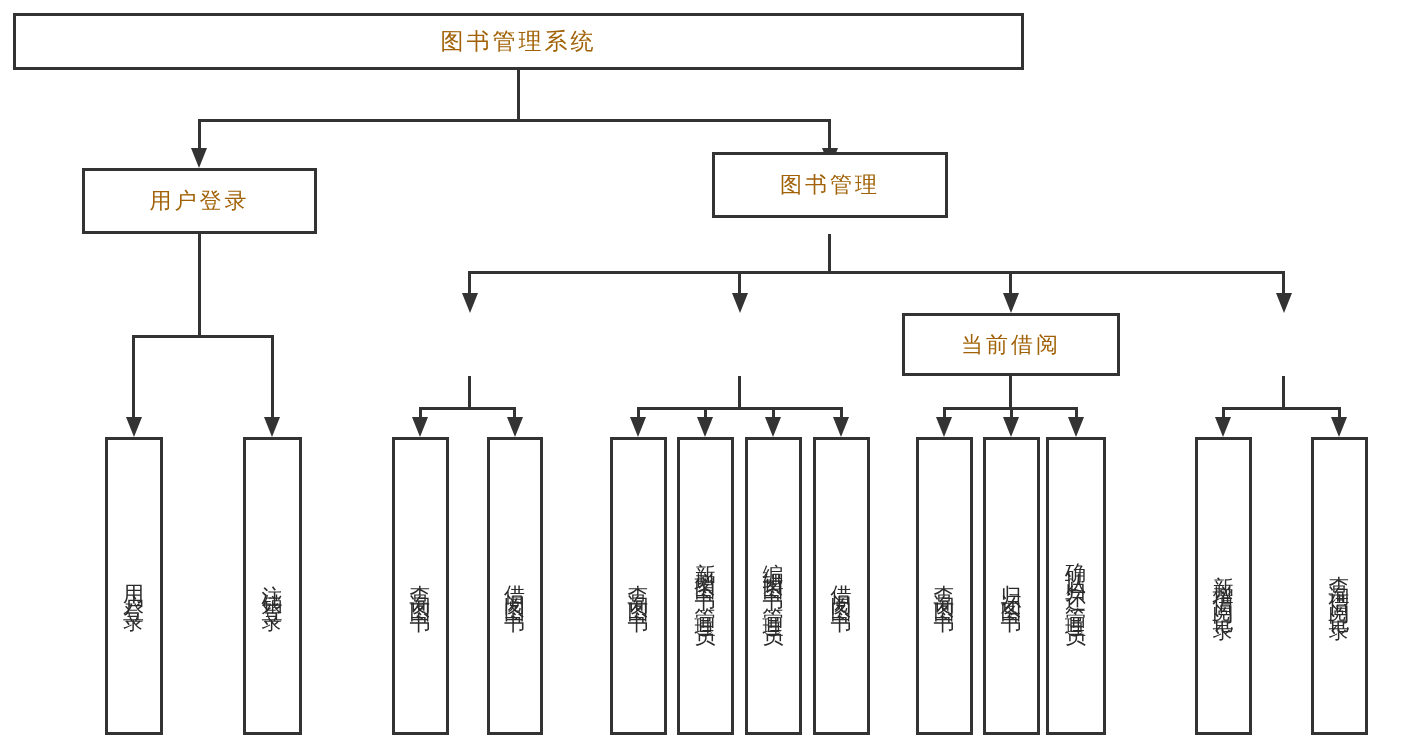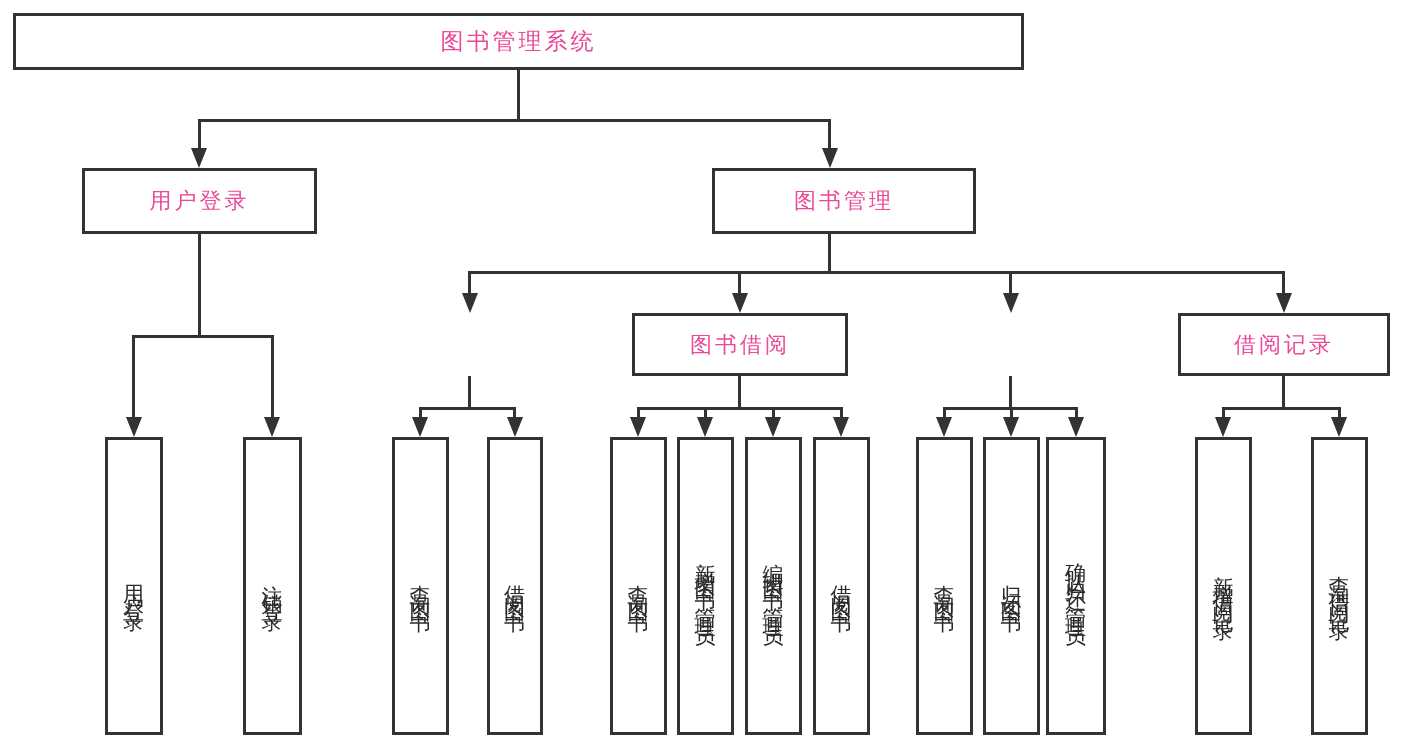--- a/index.html
+++ b/index.html
@@ -13,21 +13,21 @@
   }
   
   .node {
     position: absolute;
     box-sizing: border-box;
     border: 3px solid #333333;
     background: #ffffff;
     display: flex;
     align-items: center;
     justify-content: center;
-    color: #ec4899;
+    color: #a16207;
     font-size: 22px;
     letter-spacing: 3px;
     white-space: nowrap;
   }
   .node.root { font-size: 23px; }
   
   .leaf {
     position: absolute;
     top: 437px;
     height: 298px;
@@ -86,21 +86,21 @@
   <div class="v-line" style="left:517px; top:70px; height:52px;"></div>
   <div class="h-line" style="left:198px; top:119px; width:633px;"></div>
   <div class="v-line" style="left:198px; top:119px; height:33px;"></div>
   <div class="v-line" style="left:828px; top:119px; height:33px;"></div>
   <div class="arrowhead" style="left:191px; top:148px;"></div>
   <div class="arrowhead" style="left:822px; top:148px;"></div>
 
   <div class="node" style="left:82px; top:168px; width:235px; height:66px;">
     <span>用户登录</span>
   </div>
-  <div class="node" style="left:712px; top:168px; width:264px; height:66px;">
+  <div class="node" style="left:712px; top:152px; width:236px; height:66px;">
     <span>图书管理</span>
   </div>
 
   <div class="v-line" style="left:198px; top:234px; height:104px;"></div>
   <div class="h-line" style="left:132px; top:335px; width:142px;"></div>
   <div class="v-line" style="left:132px; top:335px; height:84px;"></div>
   <div class="v-line" style="left:271px; top:335px; height:84px;"></div>
   <div class="arrowhead" style="left:126px; top:417px;"></div>
   <div class="arrowhead" style="left:264px; top:417px;"></div>
 
@@ -108,25 +108,22 @@
   <div class="h-line" style="left:468px; top:271px; width:817px;"></div>
   <div class="v-line" style="left:468px; top:271px; height:26px;"></div>
   <div class="v-line" style="left:738px; top:271px; height:26px;"></div>
   <div class="v-line" style="left:1009px; top:271px; height:26px;"></div>
   <div class="v-line" style="left:1282px; top:271px; height:26px;"></div>
   <div class="arrowhead" style="left:462px; top:293px;"></div>
   <div class="arrowhead" style="left:732px; top:293px;"></div>
   <div class="arrowhead" style="left:1003px; top:293px;"></div>
   <div class="arrowhead" style="left:1276px; top:293px;"></div>
 
-  <div class="node" style="left:632px; top:313px; width:216px; height:63px;">
-    <span>图书借阅</span>
-  </div>
-  <div class="node" style="left:1178px; top:313px; width:212px; height:63px;">
-    <span>借阅记录</span>
+  <div class="node" style="left:902px; top:313px; width:218px; height:63px;">
+    <span>当前借阅</span>
   </div>
 
   <div class="v-line" style="left:468px; top:376px; height:34px;"></div>
   <div class="h-line" style="left:419px; top:407px; width:97px;"></div>
   <div class="v-line" style="left:419px; top:407px; height:14px;"></div>
   <div class="v-line" style="left:513px; top:407px; height:14px;"></div>
   <div class="arrowhead" style="left:412px; top:417px;"></div>
   <div class="arrowhead" style="left:507px; top:417px;"></div>
 
   <div class="v-line" style="left:738px; top:376px; height:34px;"></div>

